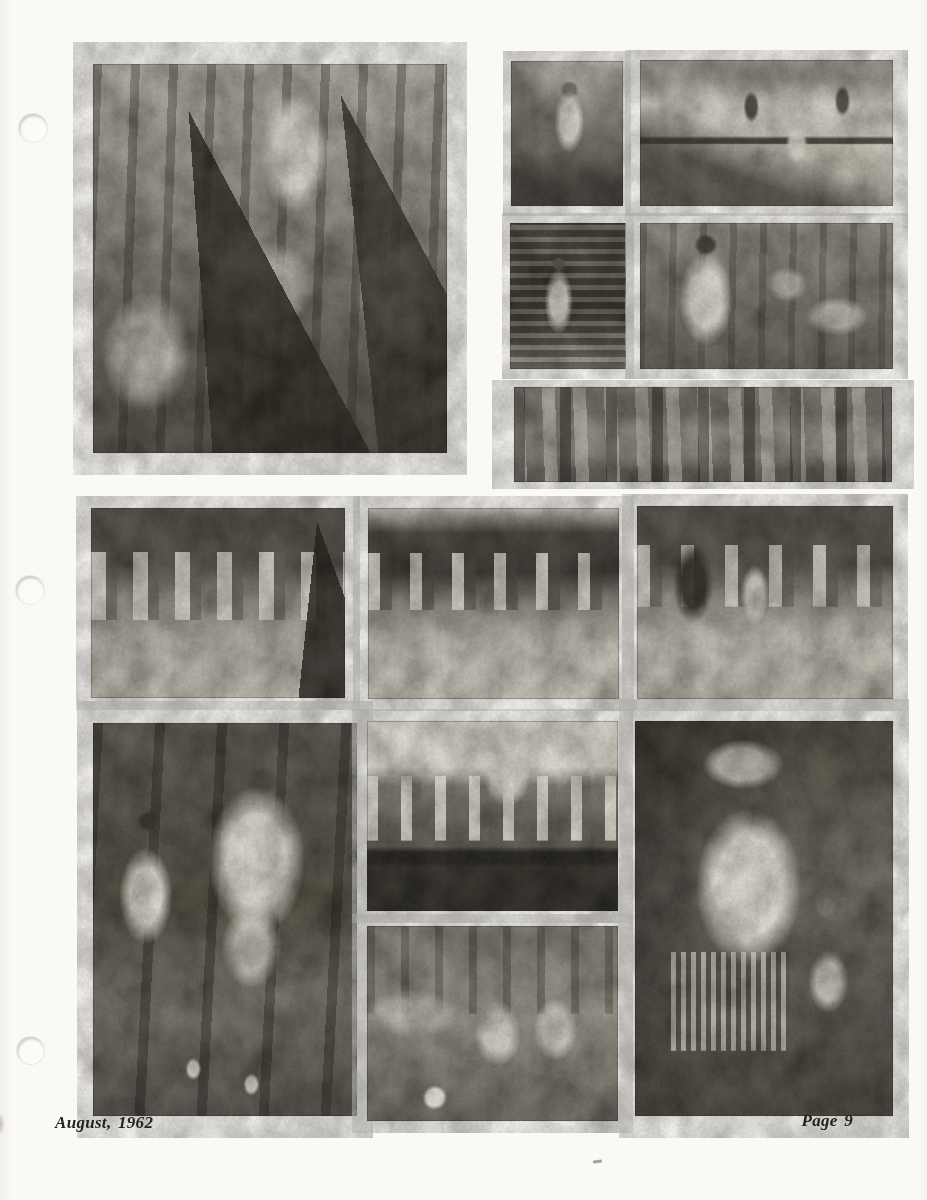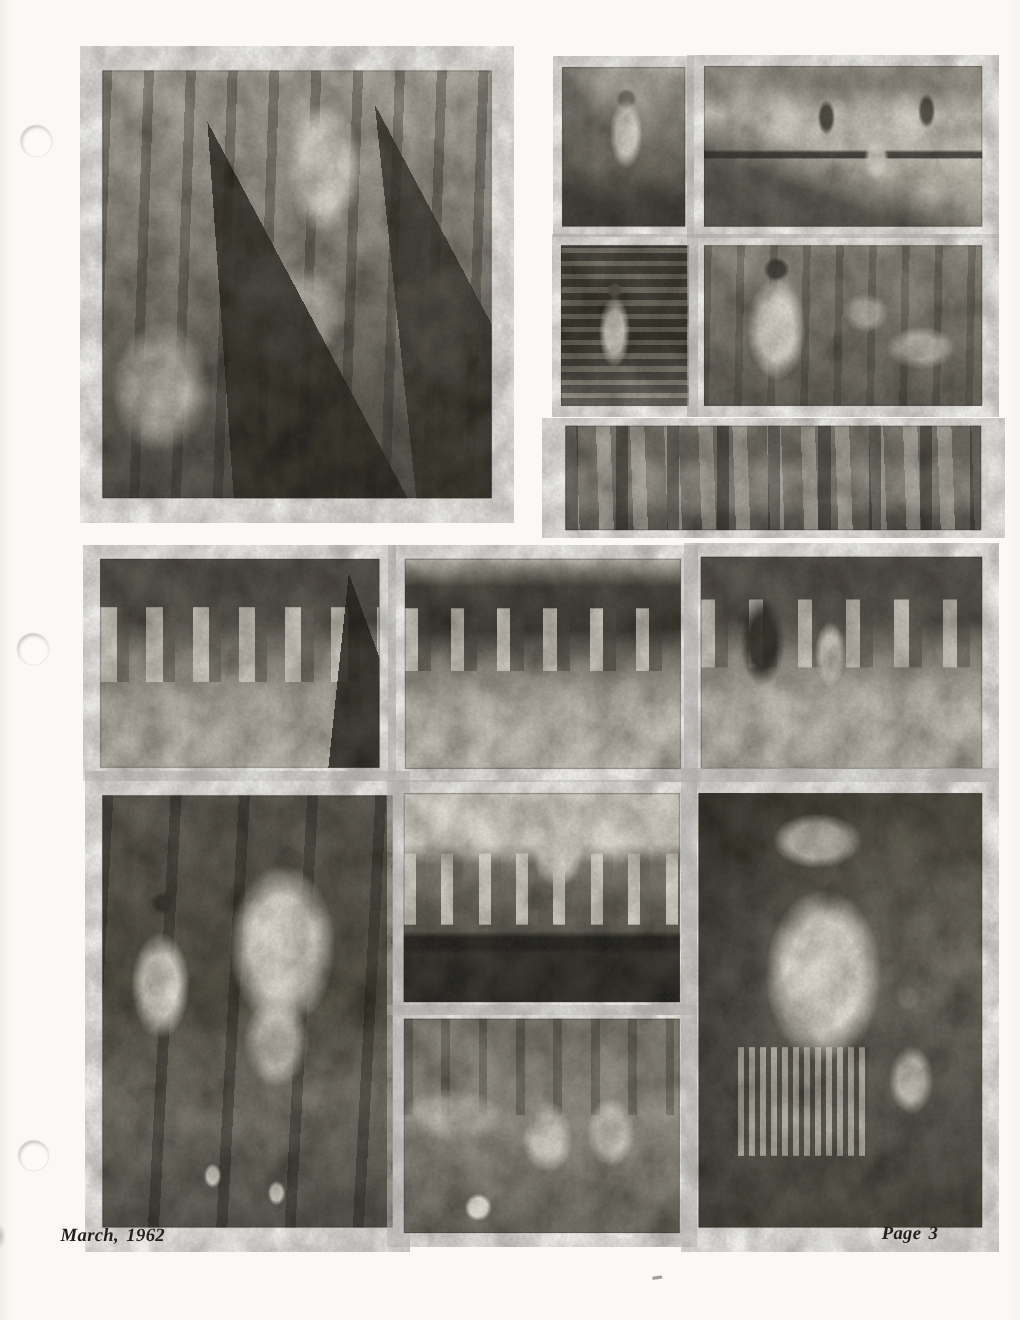--- a/index.html
+++ b/index.html
@@ -162,18 +162,18 @@
   <figure class="photo p5" aria-label="Man overlooking the picnic serving tables among the pines"></figure>
   <figure class="photo p6" aria-label="Wide view of picnickers mingling among the trees"></figure>
   <figure class="photo p7" aria-label="Women hopping in burlap potato sacks during the sack race"></figure>
   <figure class="photo p8" aria-label="Men starting the sack race before a crowd"></figure>
   <figure class="photo p9" aria-label="Sack racers and spectators along the dirt course"></figure>
   <figure class="photo p10" aria-label="Man in checked shirt helping a boy rig a fishing pole"></figure>
   <figure class="photo p11" aria-label="Children with cane poles lined up along the dock"></figure>
   <figure class="photo p12" aria-label="Families eating at picnic tables with a ball in the foreground"></figure>
   <figure class="photo p13" aria-label="Girl in a flowered blouse holding up her catch while a boy looks on"></figure>
 
-  <div class="footer-text issue">March, 1962</div>
-  <div class="footer-text pageno">Page 3</div>
+  <div class="footer-text issue">August, 1962</div>
+  <div class="footer-text pageno">Page 9</div>
 
   <div class="smudge"></div>
   <div class="tick"></div>
 </div>
 
 </body></html>

